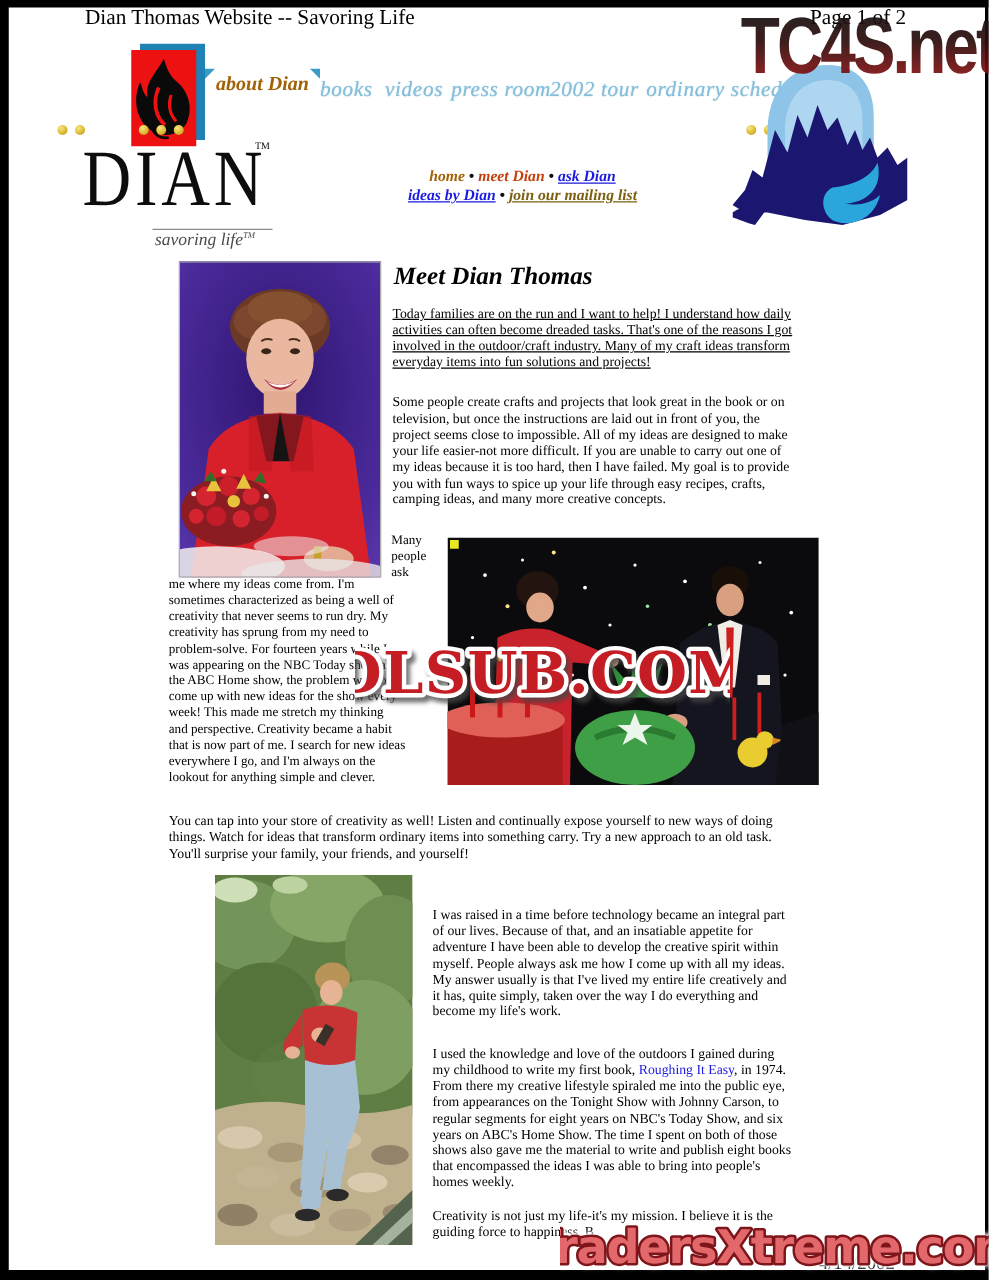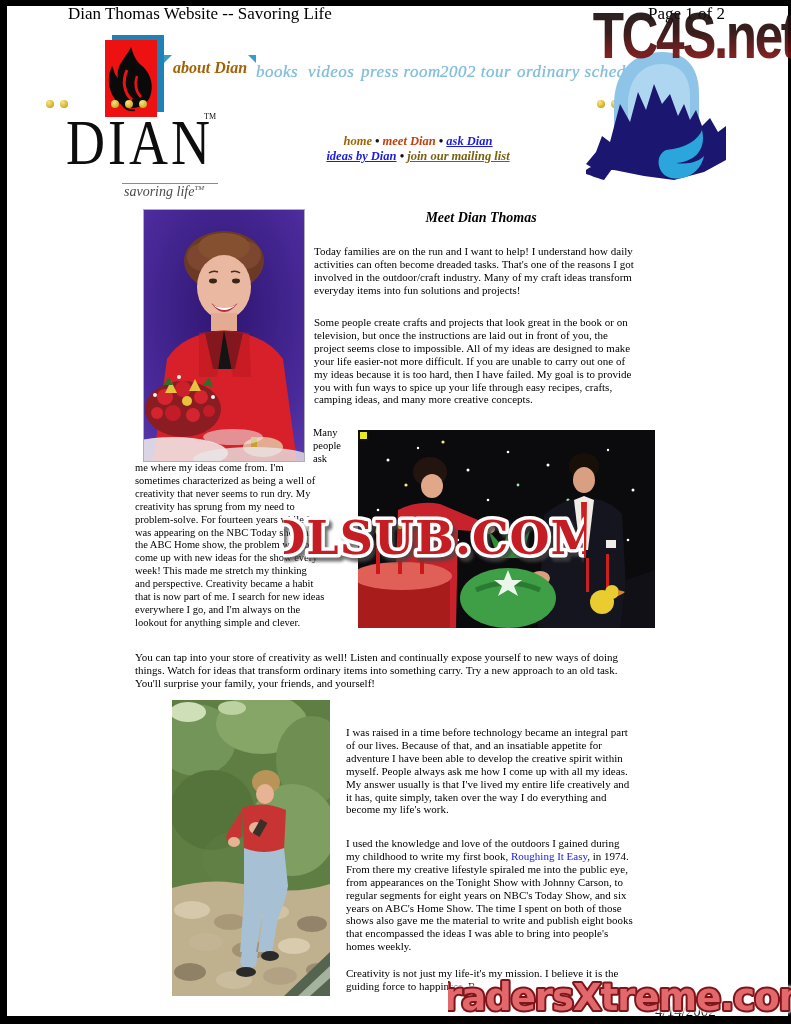--- a/index.html
+++ b/index.html
@@ -54,24 +54,24 @@
   
   .qlinks{position:absolute;left:253px;top:134px;width:330px;text-align:center;
     font-size:12.5px;font-style:italic;font-weight:bold;line-height:15px;}
   .lk-blue{color:#a16207;text-decoration:none;text-align:right;}
   .lk-blue-u{color:#1a1ae0;text-decoration:underline;}
   .lk-black{color:#c2410c;}
   .lk-olive{color:#7a6010;text-decoration:underline;}
   .sep{color:#111;}
 
   
-  .heading{position:absolute;left:315px;top:210px;width:332px;text-align:center;
-    font-size:14px;font-weight:bold;font-style:italic;}
+  .heading{position:absolute;left:315px;top:210px;width:332px;text-align:left;
+    font-size:20px;font-weight:bold;font-style:italic;}
   .para{position:absolute;font-size:11px;line-height:12.9px;white-space:pre;}
-  .p1{left:314px;top:245px;}
+  .p1{left:314px;top:245px;text-decoration:underline;}
   .p2{left:314px;top:316px;}
   .p3a{left:313px;top:427px;font-size:10.5px;}
   .p3b{left:135px;top:462px;font-size:10.5px;}
   .p4{left:135px;top:651px;}
   .p5{left:346px;top:726px;}
   .p6{left:346px;top:837px;}
   .p7{left:346px;top:967px;}
   .inline-link{color:#1a1ae0;text-decoration:none;font-family:Liberation Serif, serif;}
 
   .photo{position:absolute;}

